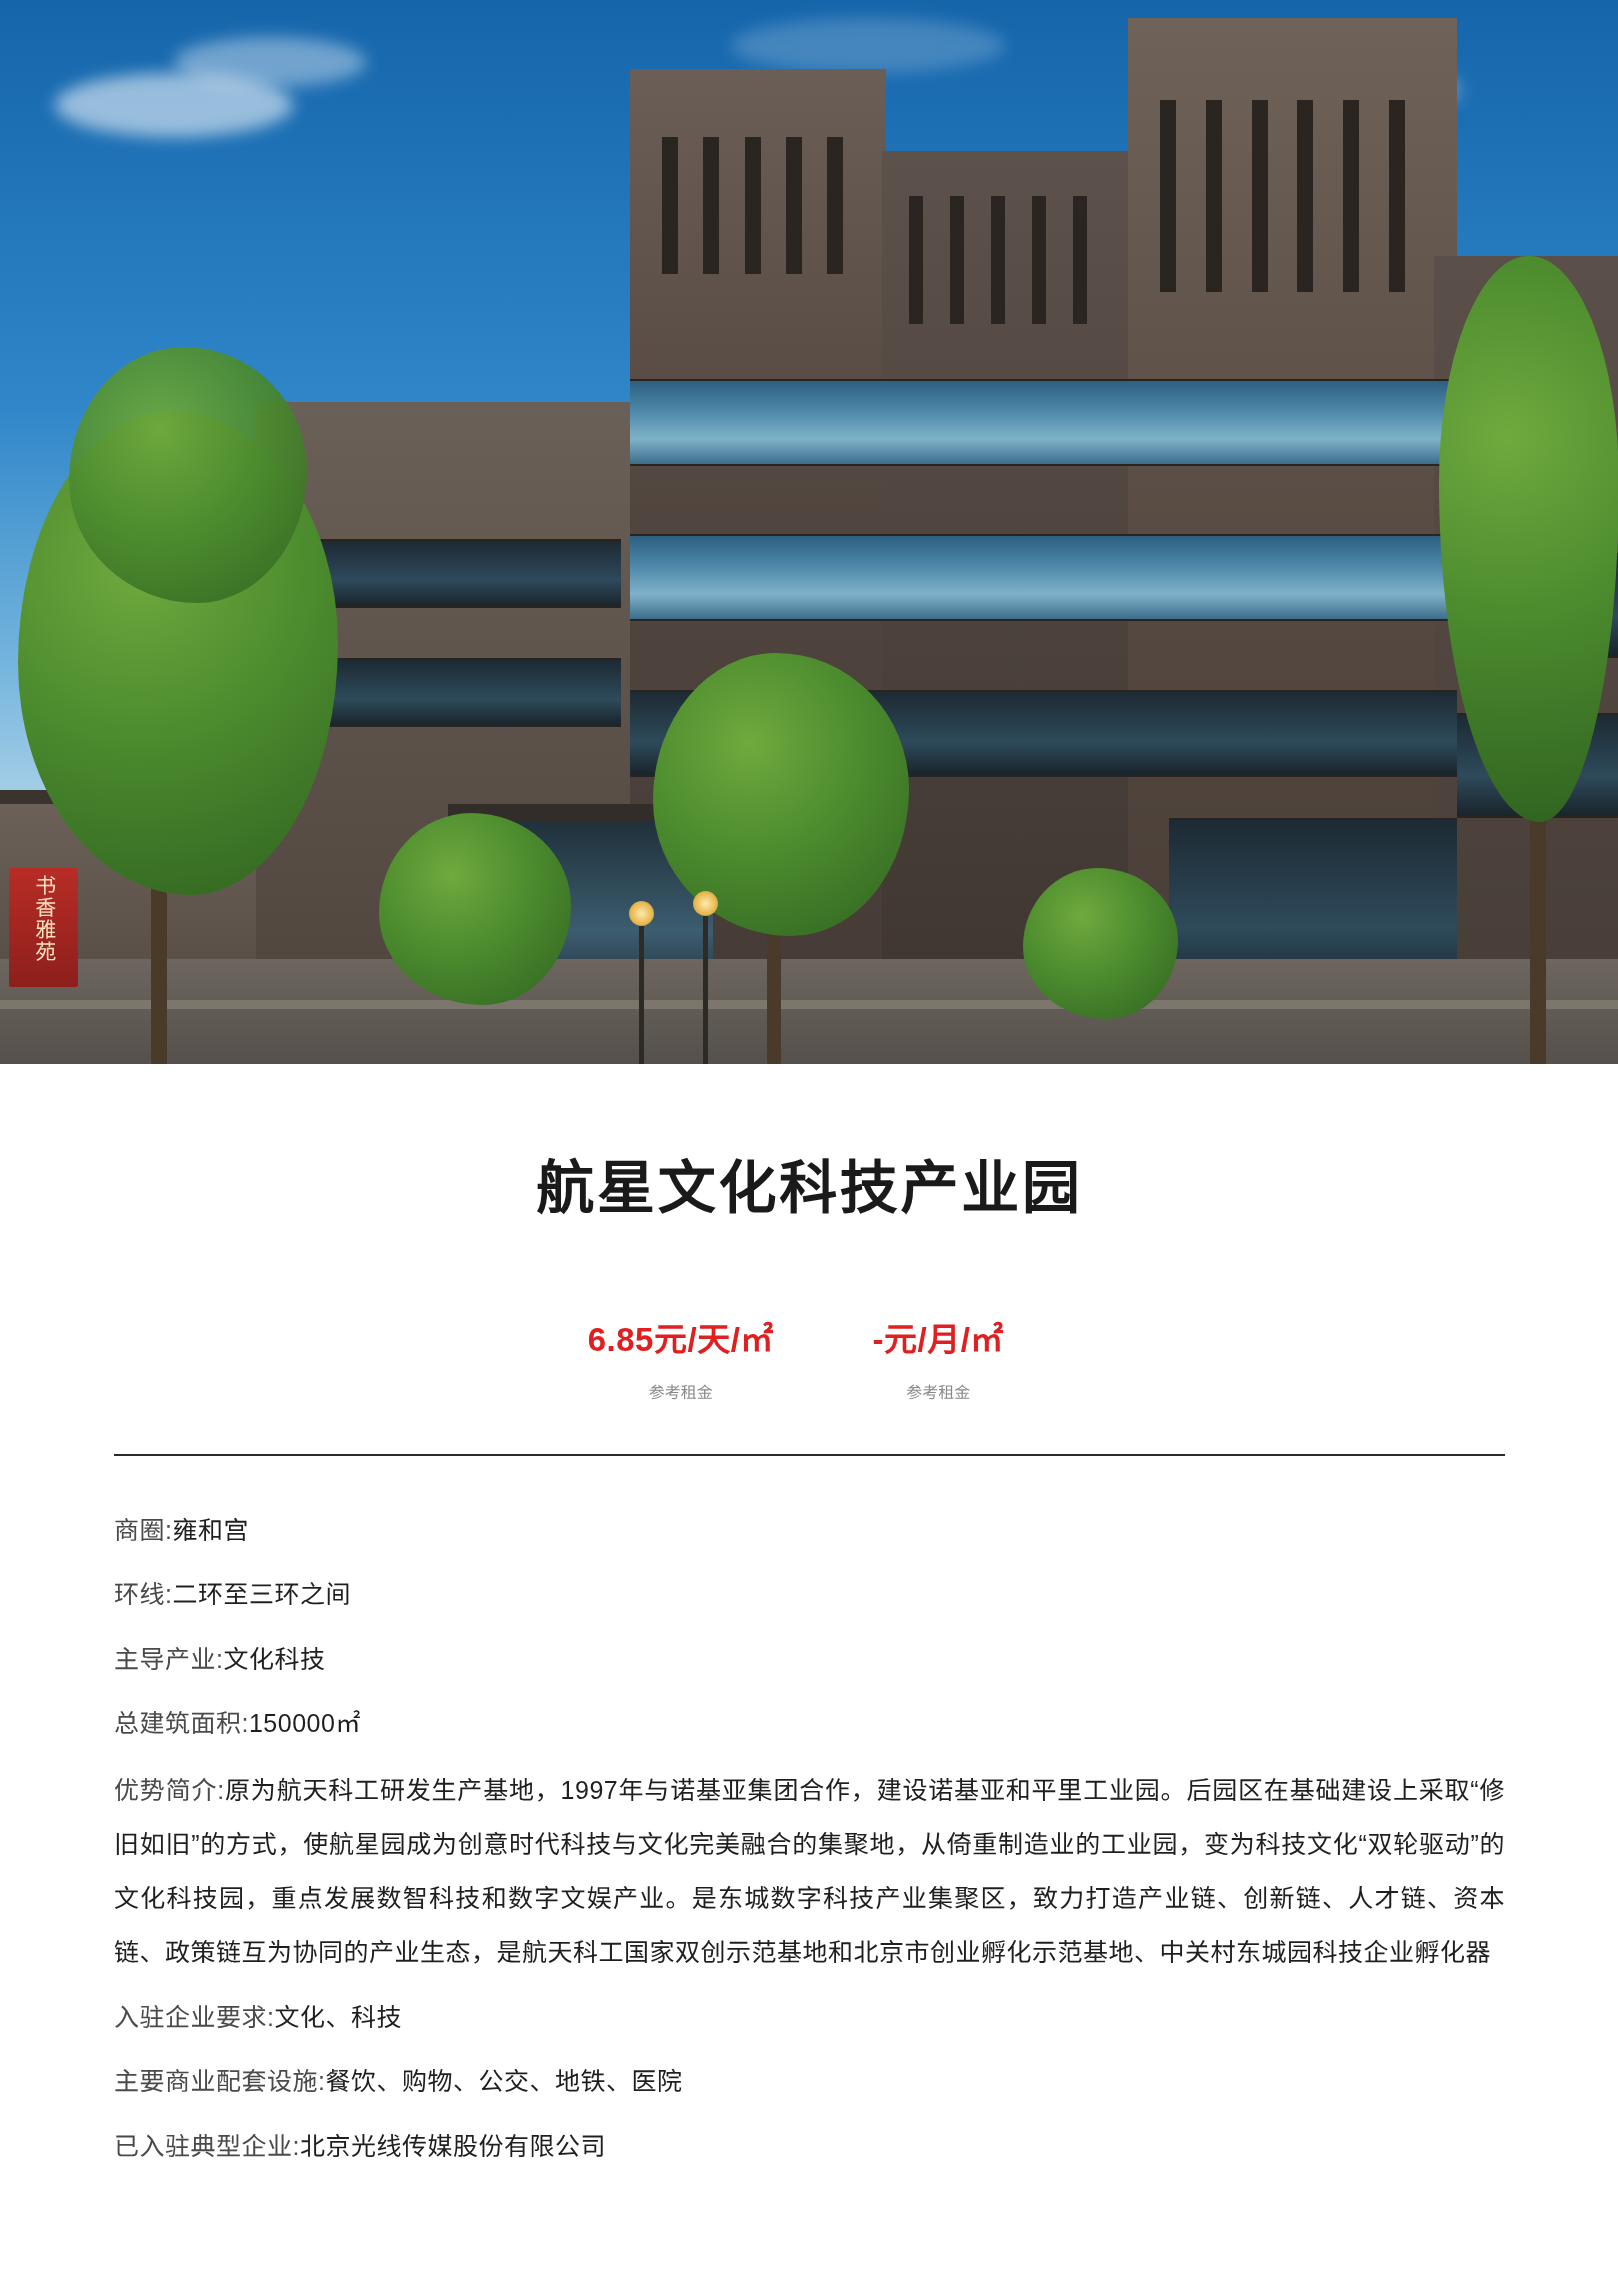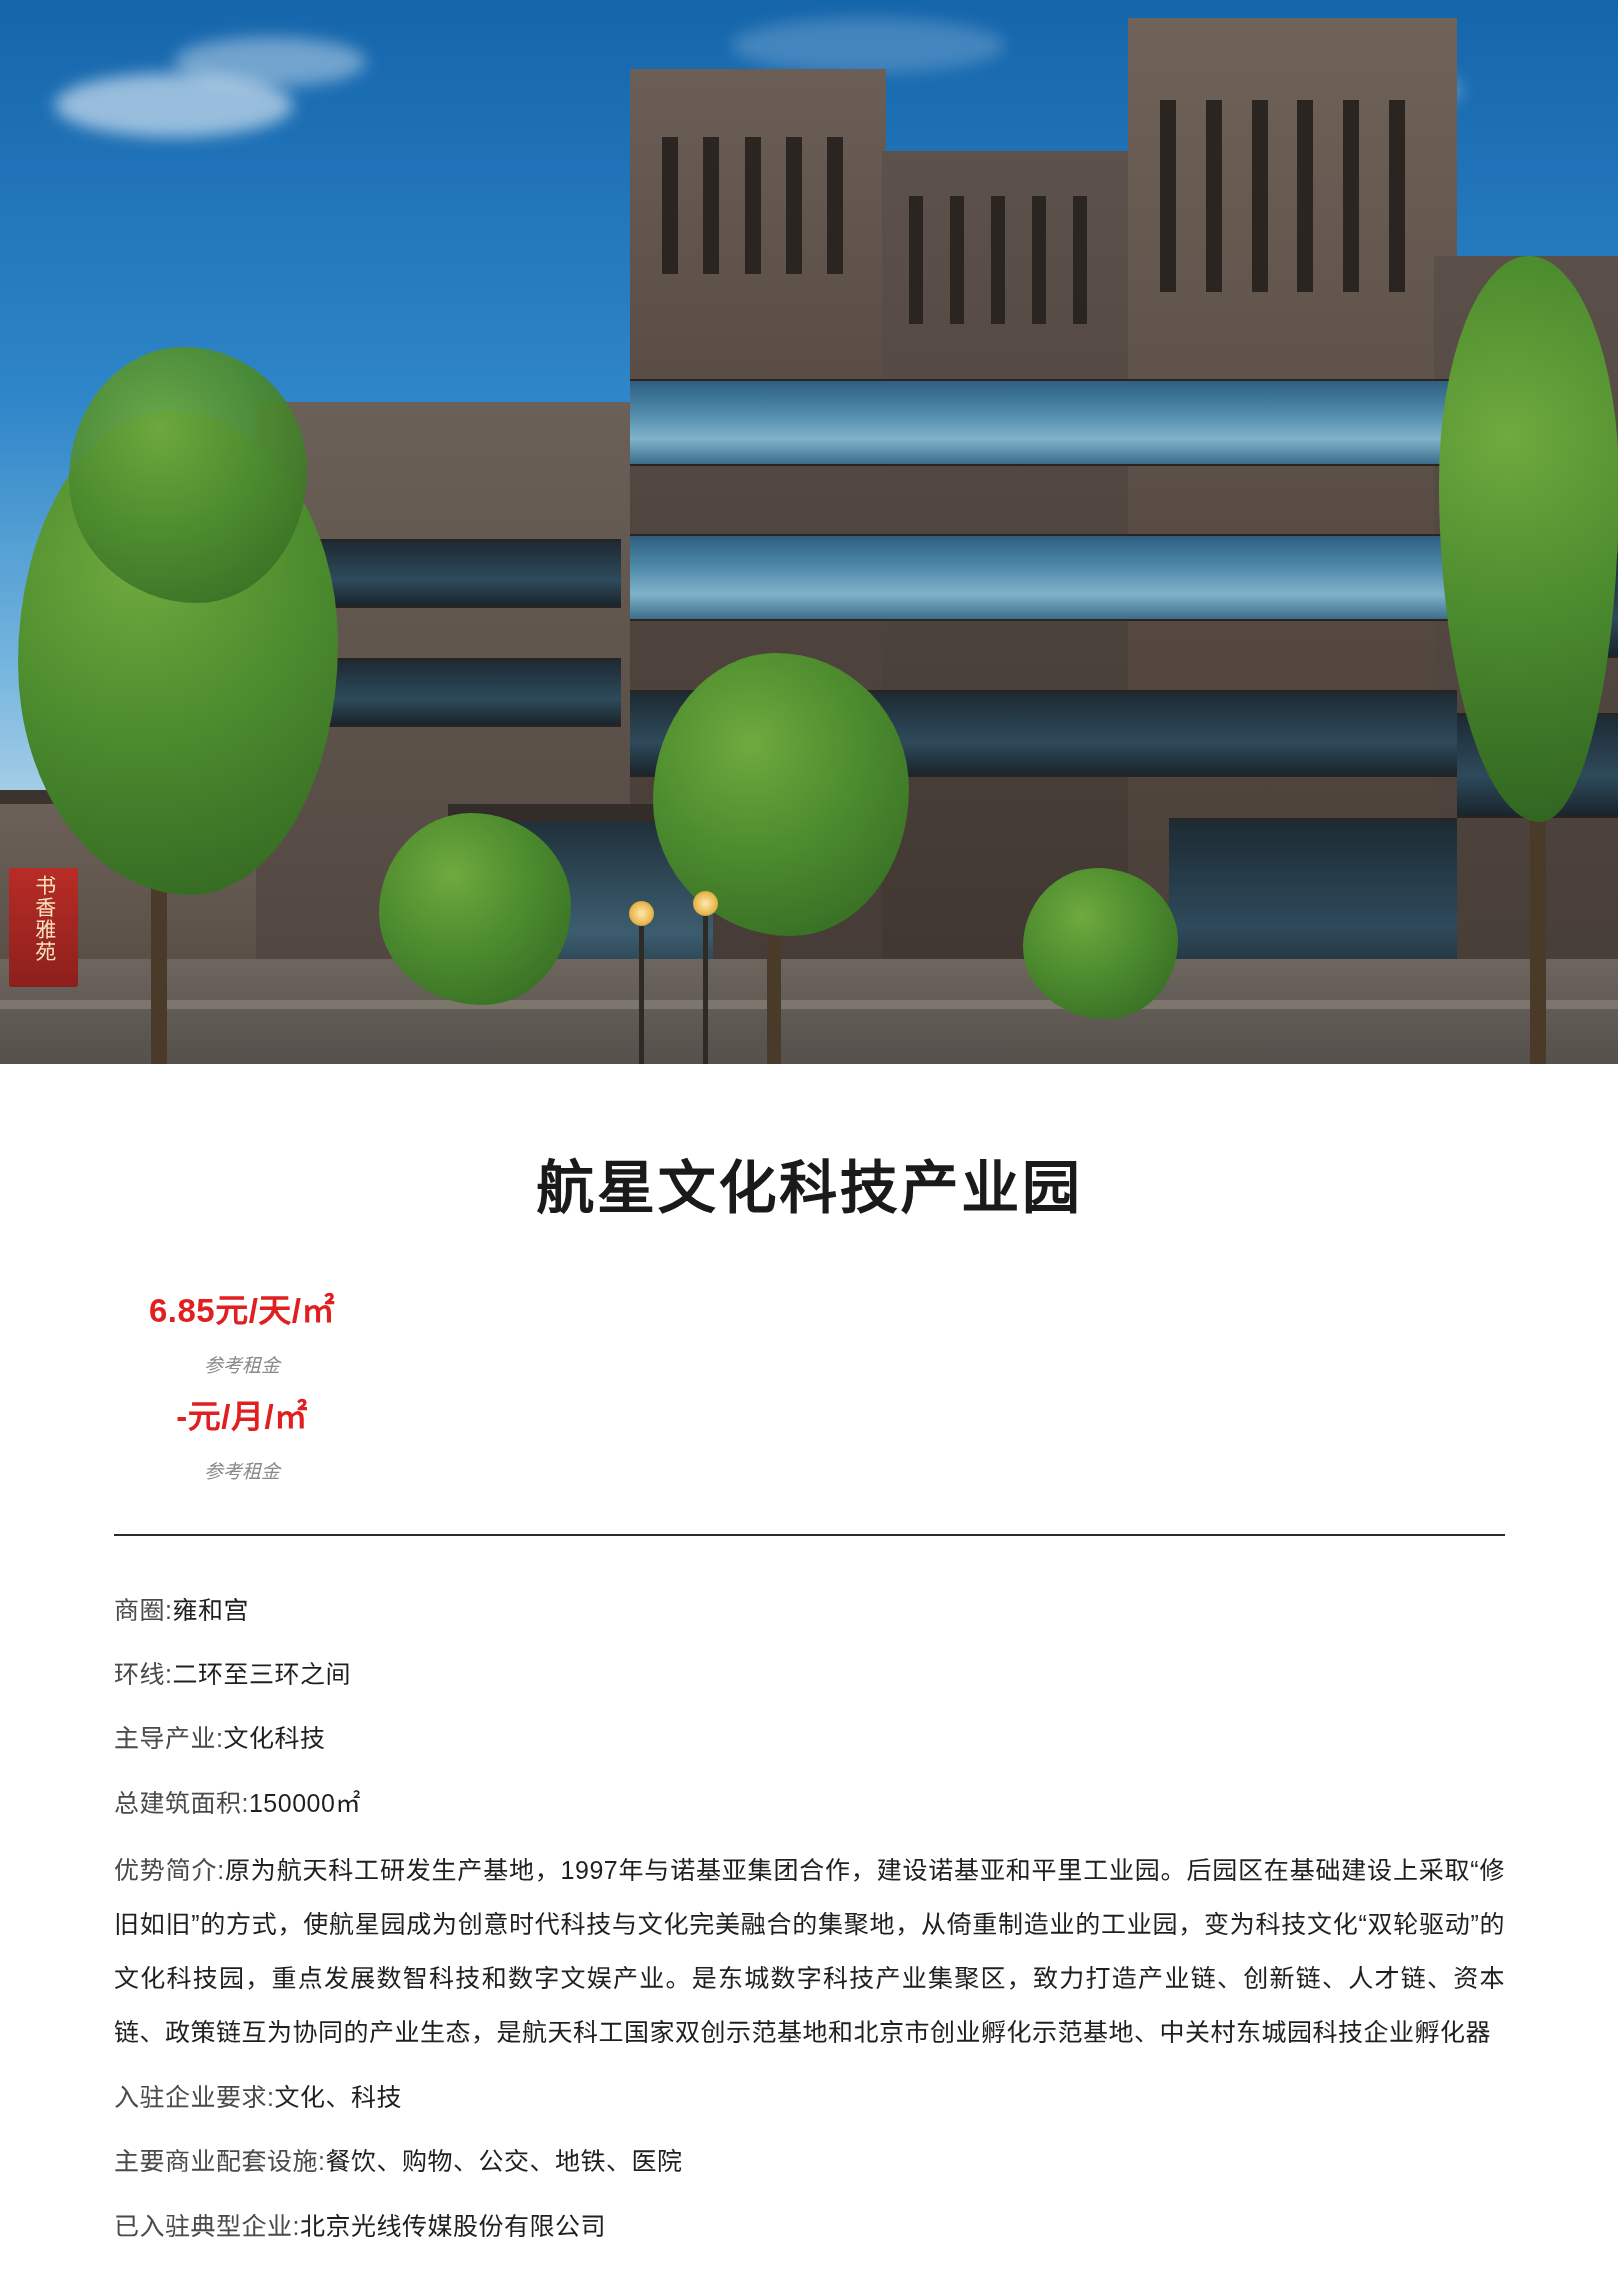--- a/index.html
+++ b/index.html
@@ -150,44 +150,42 @@
     font-size: 58px;
     font-weight: bold;
     color: #1a1a1a;
     letter-spacing: 2.7px;
     margin-top: 77px;
   }
 
   .price-row {
     display: flex;
     justify-content: center;
-    align-items: flex-start;
-    margin-top: 59px;
-    flex-direction: column;
+    align-items: flex-end;
+    margin-top: 88px;
   }
   .price-block {
     width: 256px;
     text-align: center;
   }
   .price-divider {
     width: 1.4px;
     background: #d8d8d8;
     margin: 4.6px 0 8.2px 0;
   }
   .price-value {
     font-size: 33px;
     font-weight: bold;
     color: #e02020;
     letter-spacing: 0.5px;
   }
   .price-label {
     margin-top: 18px;
-    font-size: 19px;
+    font-size: 16px;
     color: #8a8a8a;
-    font-style: italic;
   }
 
   .hr {
     height: 1.8px;
     background: #2c2c2c;
     margin: 51px 0 0 0;
   }
 
   .details {
     padding-top: 50px;

